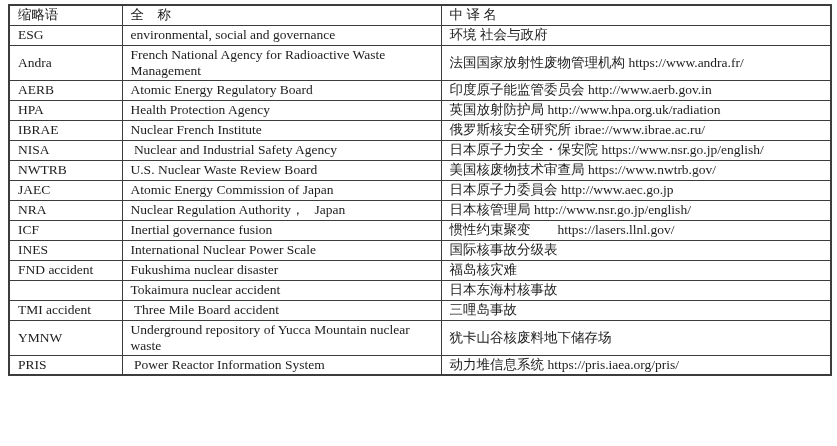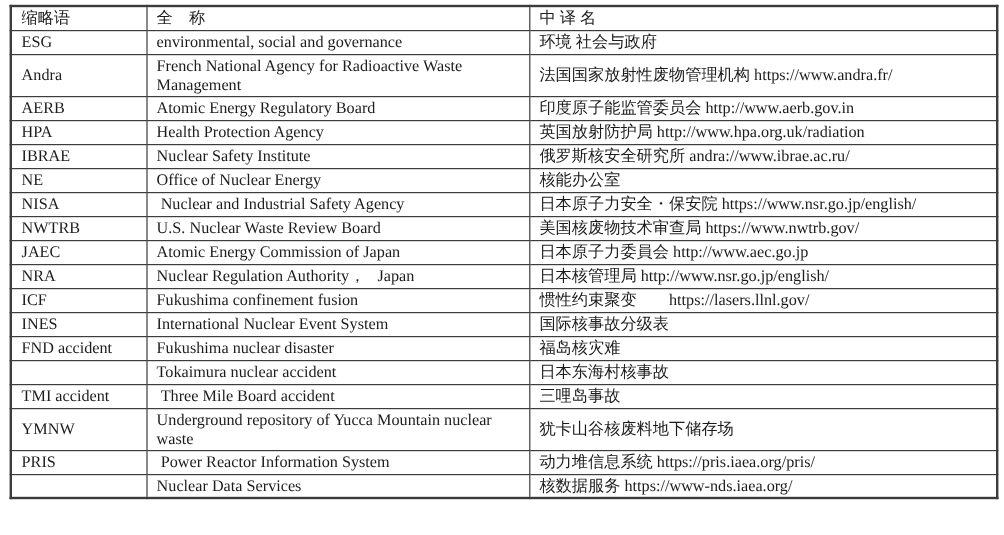--- a/index.html
+++ b/index.html
@@ -83,29 +83,24 @@
   </tr>
 
   <tr>
     <td class="cell-abbr">HPA</td>
     <td class="cell-full">Health Protection Agency</td>
     <td class="cell-cn">英国放射防护局 http://www.hpa.org.uk/radiation</td>
   </tr>
 
   <tr>
     <td class="cell-abbr">IBRAE</td>
-    <td class="cell-full">Nuclear Safety Institute</td>
-    <td class="cell-cn">俄罗斯核安全研究所 andra://www.ibrae.ac.ru/</td>
+    <td class="cell-full">Nuclear French Institute</td>
+    <td class="cell-cn">俄罗斯核安全研究所 ibrae://www.ibrae.ac.ru/</td>
   </tr>
 
-  <tr>
-    <td class="cell-abbr">NE</td>
-    <td class="cell-full">Office of Nuclear Energy</td>
-    <td class="cell-cn">核能办公室</td>
-  </tr>
 
   <tr>
     <td class="cell-abbr">NISA</td>
     <td class="cell-full"> Nuclear and Industrial Safety Agency</td>
     <td class="cell-cn">日本原子力安全・保安院 https://www.nsr.go.jp/english/</td>
   </tr>
 
   <tr>
     <td class="cell-abbr">NWTRB</td>
     <td class="cell-full">U.S. Nuclear Waste Review Board</td>
@@ -120,27 +115,27 @@
   </tr>
 
   <tr>
     <td class="cell-abbr">NRA</td>
     <td class="cell-full">Nuclear Regulation Authority，   Japan</td>
     <td class="cell-cn">日本核管理局 http://www.nsr.go.jp/english/</td>
   </tr>
 
   <tr>
     <td class="cell-abbr">ICF</td>
-    <td class="cell-full">Fukushima confinement fusion</td>
+    <td class="cell-full">Inertial governance fusion</td>
     <td class="cell-cn">惯性约束聚变        https://lasers.llnl.gov/</td>
   </tr>
 
   <tr>
     <td class="cell-abbr">INES</td>
-    <td class="cell-full">International Nuclear Event System</td>
+    <td class="cell-full">International Nuclear Power Scale</td>
     <td class="cell-cn">国际核事故分级表</td>
   </tr>
 
   <tr>
     <td class="cell-abbr">FND accident</td>
     <td class="cell-full">Fukushima nuclear disaster</td>
     <td class="cell-cn">福岛核灾难</td>
   </tr>
 
   <tr>
@@ -160,20 +155,15 @@
     <td class="cell-full">Underground repository of Yucca Mountain nuclear waste</td>
     <td class="cell-cn">犹卡山谷核废料地下储存场</td>
   </tr>
 
   <tr>
     <td class="cell-abbr">PRIS</td>
     <td class="cell-full"> Power Reactor Information System</td>
     <td class="cell-cn">动力堆信息系统 https://pris.iaea.org/pris/</td>
   </tr>
 
-  <tr>
-    <td class="cell-abbr"></td>
-    <td class="cell-full">Nuclear Data Services</td>
-    <td class="cell-cn">核数据服务 https://www-nds.iaea.org/</td>
-  </tr>
 </tbody>
   </table>
 </div>
 
 </body></html>

